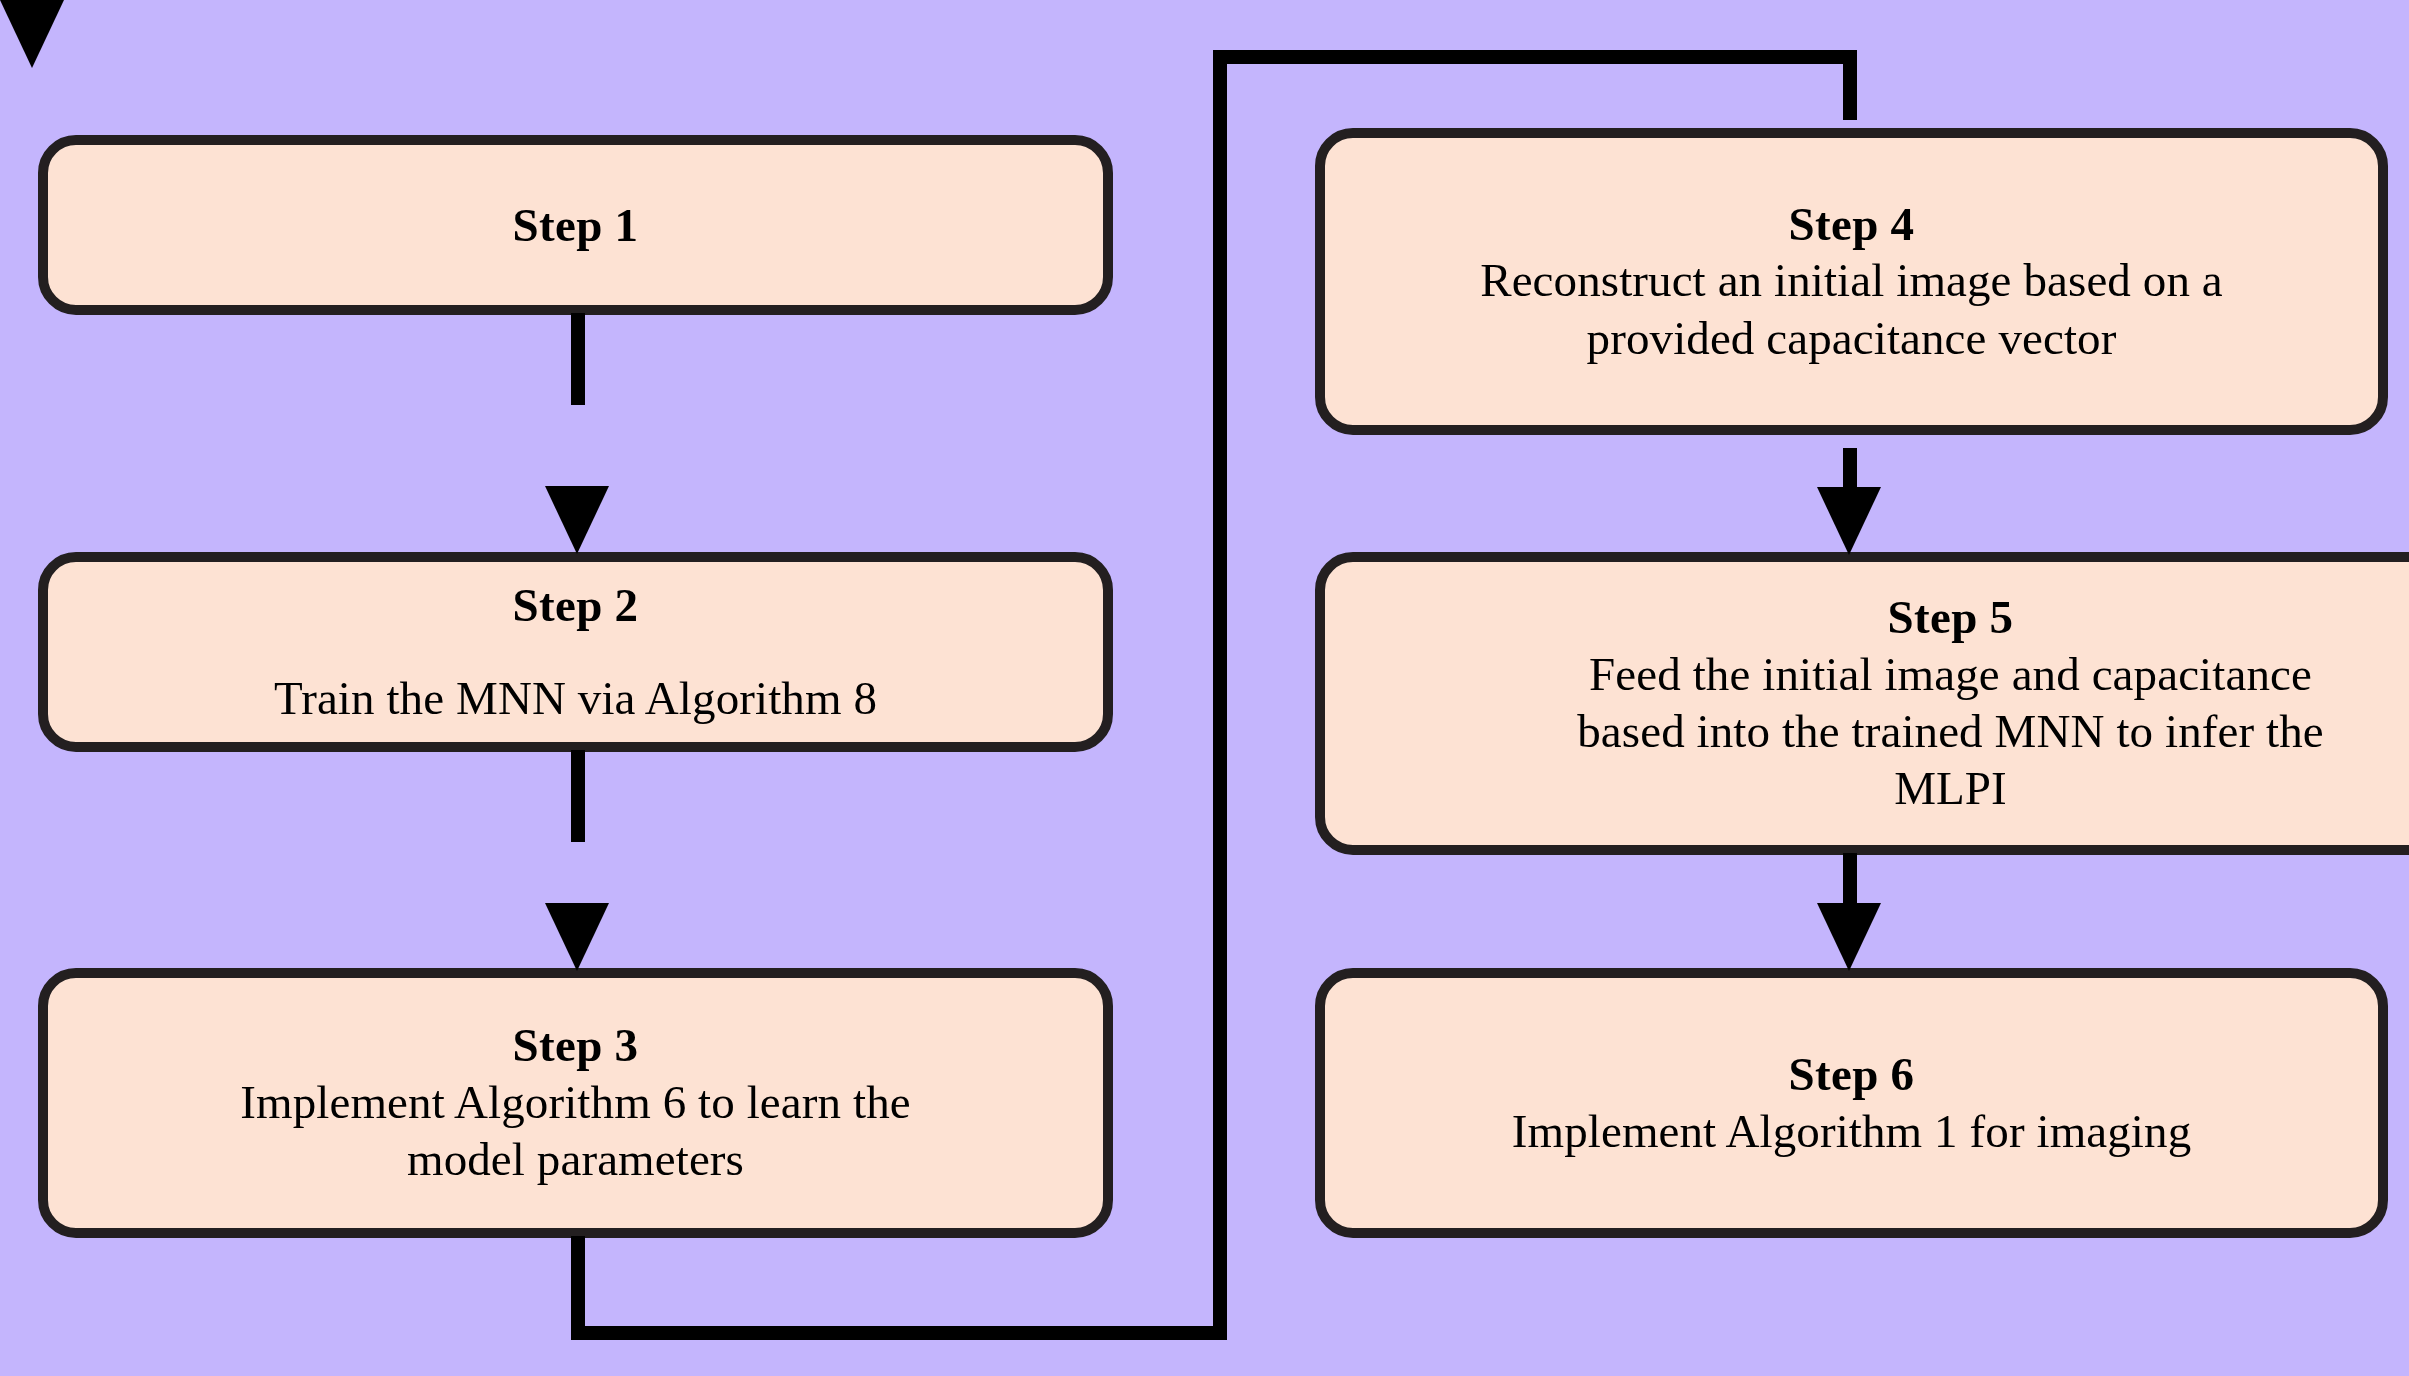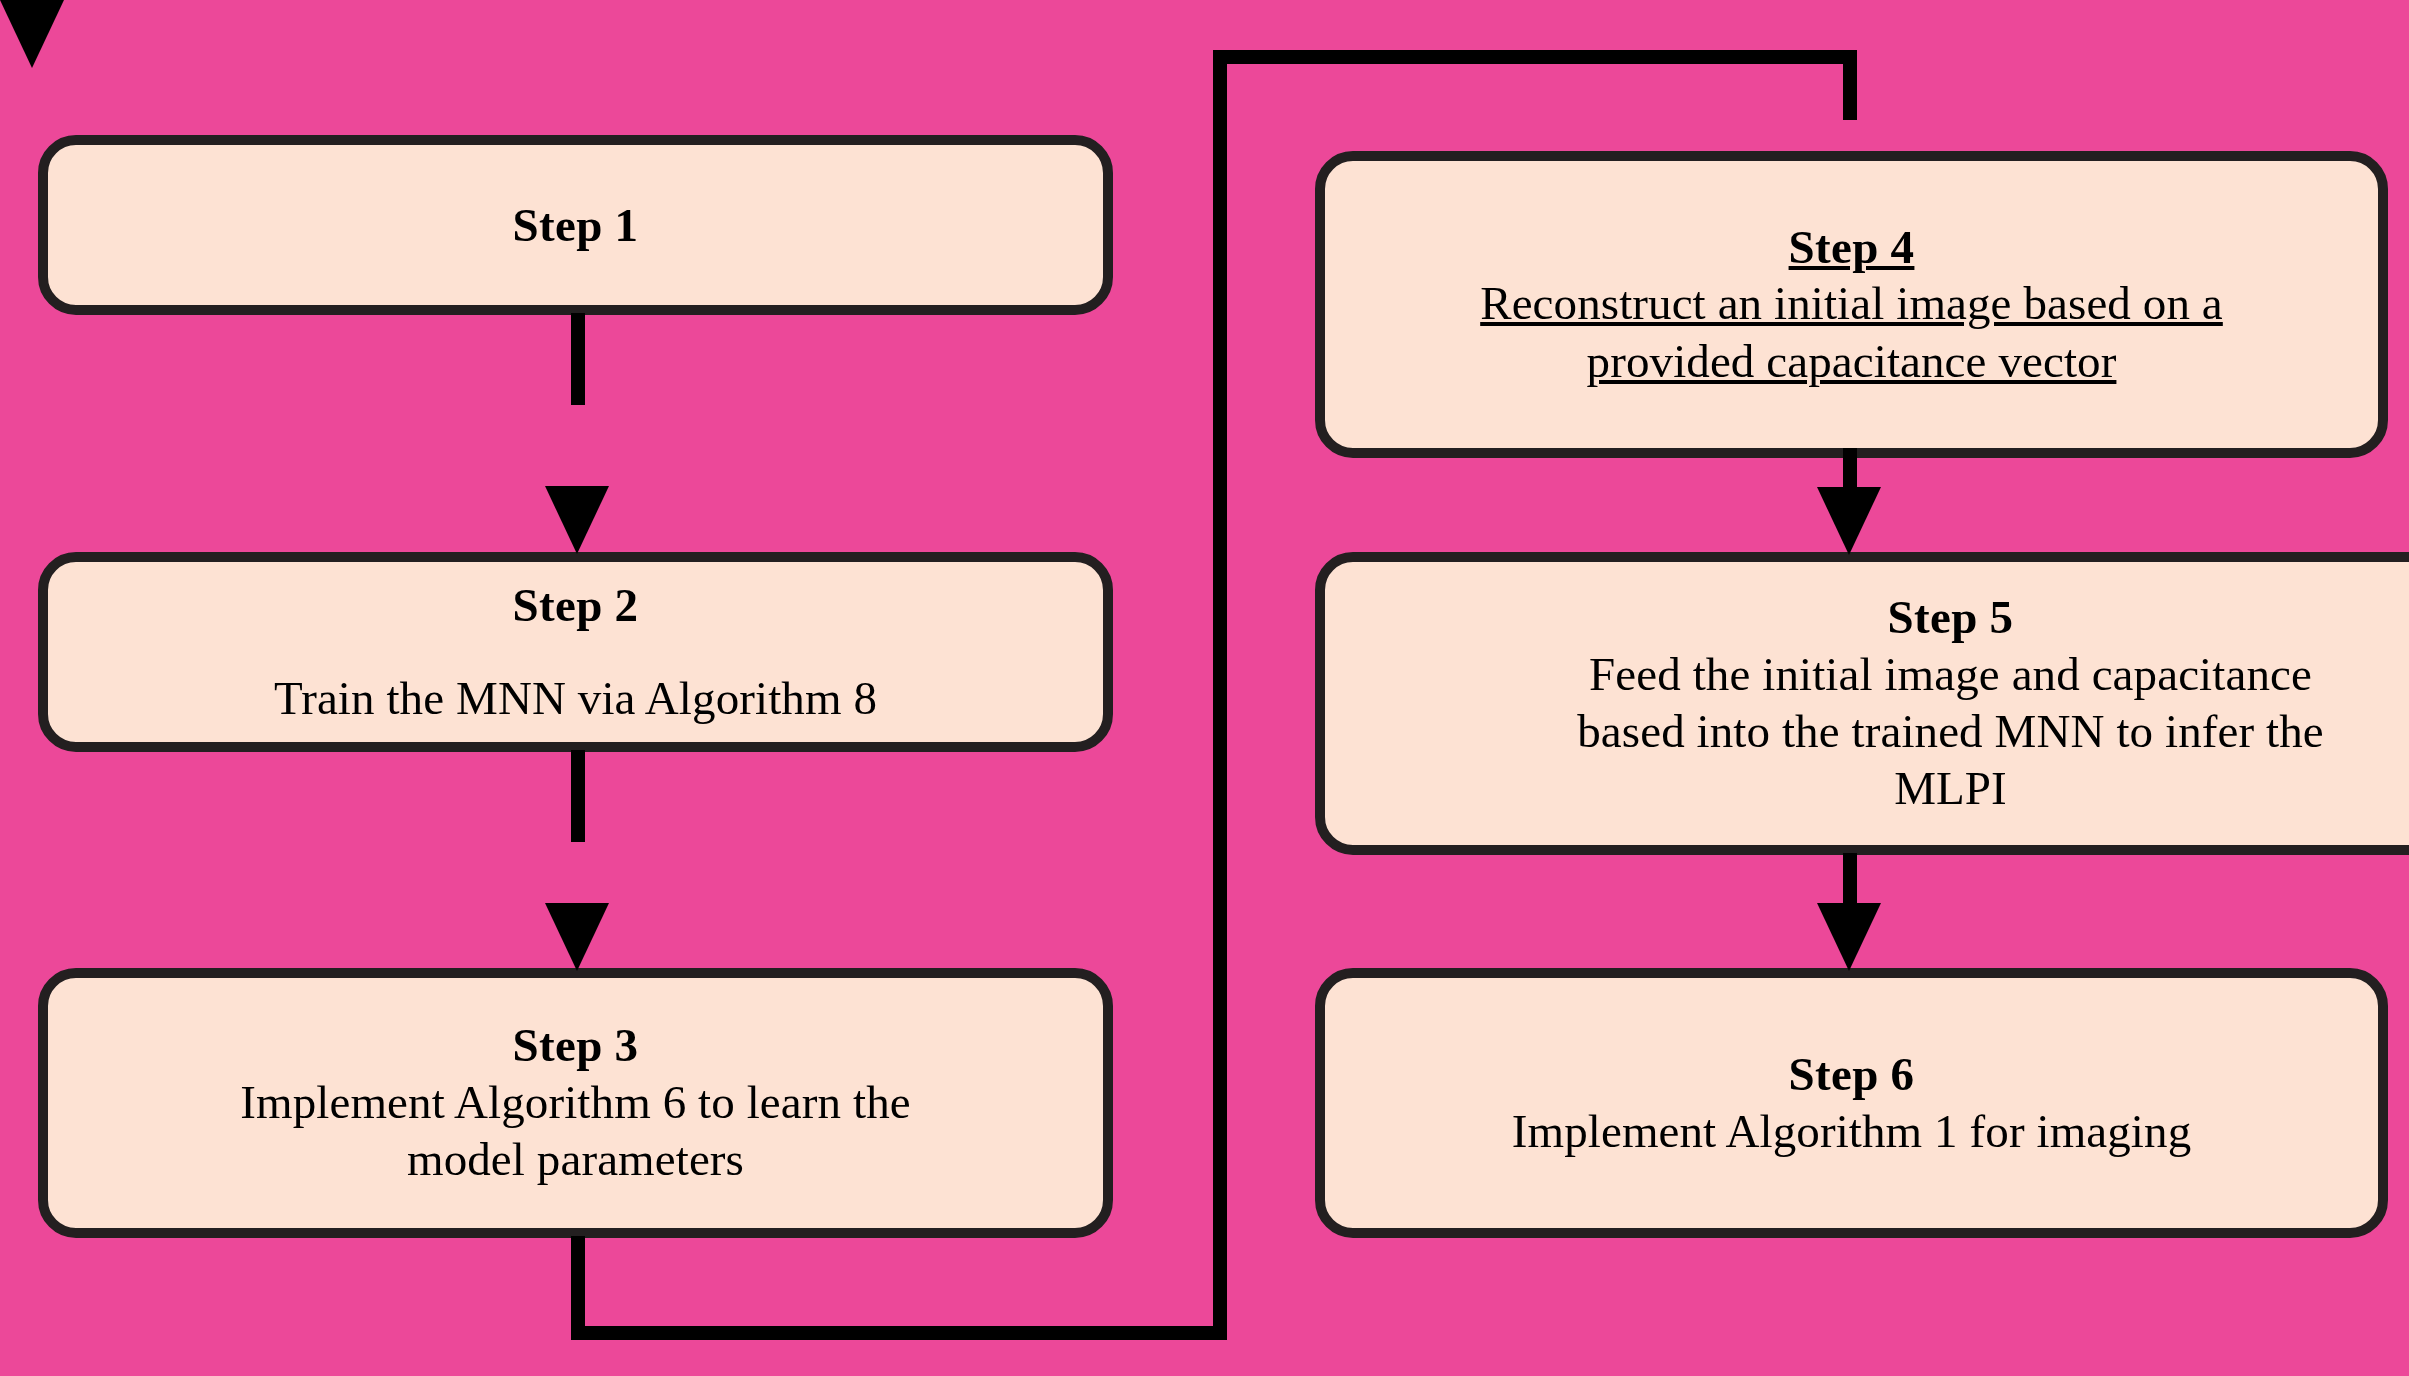--- a/index.html
+++ b/index.html
@@ -7,21 +7,21 @@
     padding: 0;
     background: #ffffff;
   }
   body {
     font-family: "Liberation Serif", "DejaVu Serif", serif;
   }
   #canvas {
     position: relative;
     width: 2409px;
     height: 1376px;
-    background: #ec4899;
+    background: #c4b5fd;
     overflow: hidden;
   }
   .step-box {
     position: absolute;
     box-sizing: border-box;
     background: #FDE2D3;
     border: 10px solid #231f20;
     border-radius: 38px;
     display: flex;
     flex-direction: column;
@@ -42,21 +42,21 @@
     font-size: 47px;
     line-height: 1.22;
     letter-spacing: 0.1px;
     white-space: pre-line;
   }
 
   
   #box-step-1 { left: 38px;   top: 135px;  width: 1075px; height: 180px; }
   #box-step-2 { left: 38px;   top: 552px;  width: 1075px; height: 200px; gap: 36px; }
   #box-step-3 { left: 38px;   top: 968px;  width: 1075px; height: 270px; }
-  #box-step-4 { left: 1315px; top: 151px;  width: 1073px; height: 307px; text-decoration: underline; }
+  #box-step-4 { left: 1315px; top: 128px;  width: 1073px; height: 307px; }
   #box-step-5 { left: 1315px; top: 552px;  width: 1272px; height: 303px; padding-left: 25px; }
   #box-step-6 { left: 1315px; top: 968px;  width: 1073px; height: 270px; }
 
   
   .arrow-shaft {
     position: absolute;
     background: #000000;
     width: 14px;
   }
   .arrow-head {

